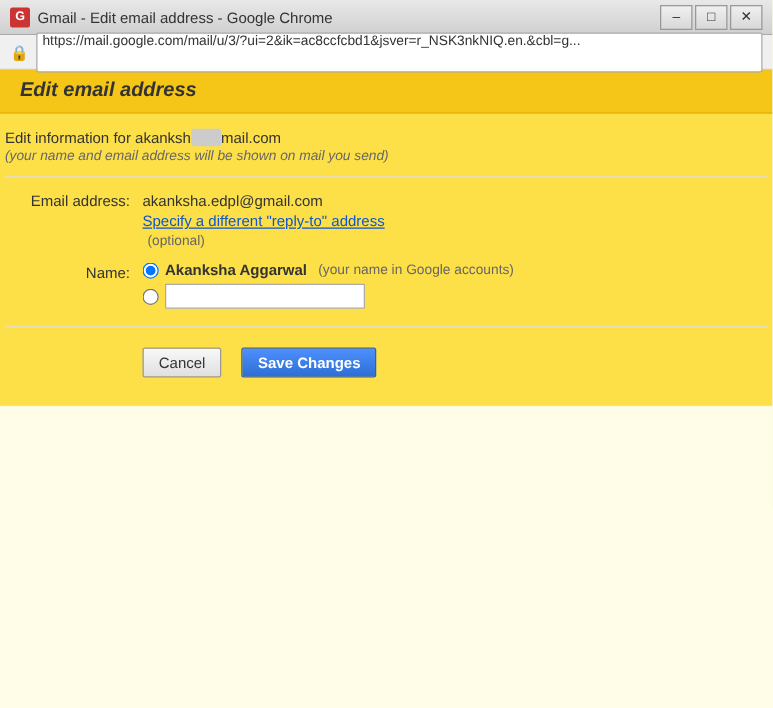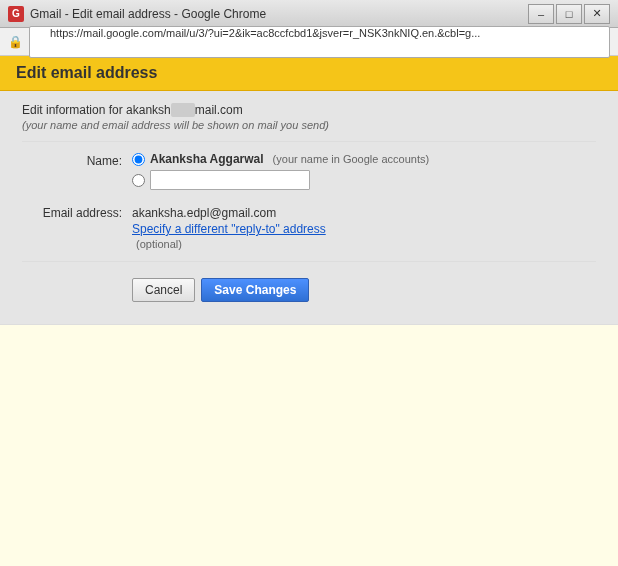--- a/index.html
+++ b/index.html
@@ -58,21 +58,21 @@
     }
     .lock-icon {
       font-size: 12px;
       color: #555;
     }
     .url-box {
       flex: 1;
       background: white;
       border: 1px solid #aaa;
       height: 32px;
-      padding: 0 20px;
+      padding: 0 4px;
       font-size: 11px;
       color: #333;
       border-radius: 2px;
     }
 
     
     .page {
       background: #fffde7;
       height: calc(566px - 56px);
       padding: 0;
@@ -81,26 +81,27 @@
     
     .page-header {
       background: #f5c518;
       padding: 8px 16px;
       border-bottom: 1px solid #e0a800;
     }
     .page-header h1 {
       font-size: 16px;
       font-weight: bold;
       color: #333;
+      font-style: italic;
     }
 
     
     .form-area {
-      background: #e5e5e5;
-      padding: 12px 22px;
+      background: #fde047;
+      padding: 12px 4px;
       border-bottom: 1px solid #ddd;
     }
 
     .info-line {
       font-size: 12px;
       color: #333;
       margin-bottom: 2px;
     }
     .info-line .email-hidden {
       display: inline-block;
@@ -184,21 +185,21 @@
 
     .divider {
       border: none;
       border-top: 1px solid #ddd;
       margin: 10px 0;
     }
 
     .button-row {
       display: flex;
       align-items: center;
-      gap: 6px;
+      gap: 16px;
       padding: 6px 16px 10px 110px;
     }
     .btn {
       padding: 4px 12px;
       font-size: 12px;
       border: 1px solid #999;
       border-radius: 2px;
       cursor: pointer;
       background: linear-gradient(to bottom, #f8f8f8, #e0e0e0);
       color: #333;
@@ -241,45 +242,45 @@
     <h1>Edit email address</h1>
   </div>
 
   <div class="form-area">
     <div class="info-line">
       <span>Edit information for akanksh</span><span class="email-hidden">......</span><span>mail.com</span>
     </div>
     <div class="info-sub">(your name and email address will be shown on mail you send)</div>
 
     <hr class="divider">
+
+    <div class="form-row">
+      <div class="form-label">Email address:</div>
+      <div class="form-field">
+        <div class="email-value">akanksha.edpl@gmail.com</div>
+        <span class="reply-to-link">Specify a different "reply-to" address</span>
+        <span class="reply-to-optional">(optional)</span>
+      </div>
+    </div>
 
     <div class="form-row">
       <div class="form-label">Name:</div>
       <div class="form-field">
         <div class="radio-option">
           <input type="radio" name="nameOption" checked="" style="">
           <span class="radio-name">Akanksha Aggarwal</span>
           <span class="radio-hint">(your name in Google accounts)</span>
         </div>
         <div class="radio-option">
           <input type="radio" name="nameOption" style="">
           <input type="text" class="name-input" style="">
         </div>
       </div>
     </div>
 
-    <div class="form-row">
-      <div class="form-label">Email address:</div>
-      <div class="form-field">
-        <div class="email-value">akanksha.edpl@gmail.com</div>
-        <span class="reply-to-link">Specify a different "reply-to" address</span>
-        <span class="reply-to-optional">(optional)</span>
-      </div>
-    </div>
-
     <hr class="divider">
 
     <div class="button-row">
       <button class="btn">Cancel</button>
       <button class="btn btn-primary">Save Changes</button>
     </div>
   </div>
 
   <div class="rest-page"></div>
 </div>

